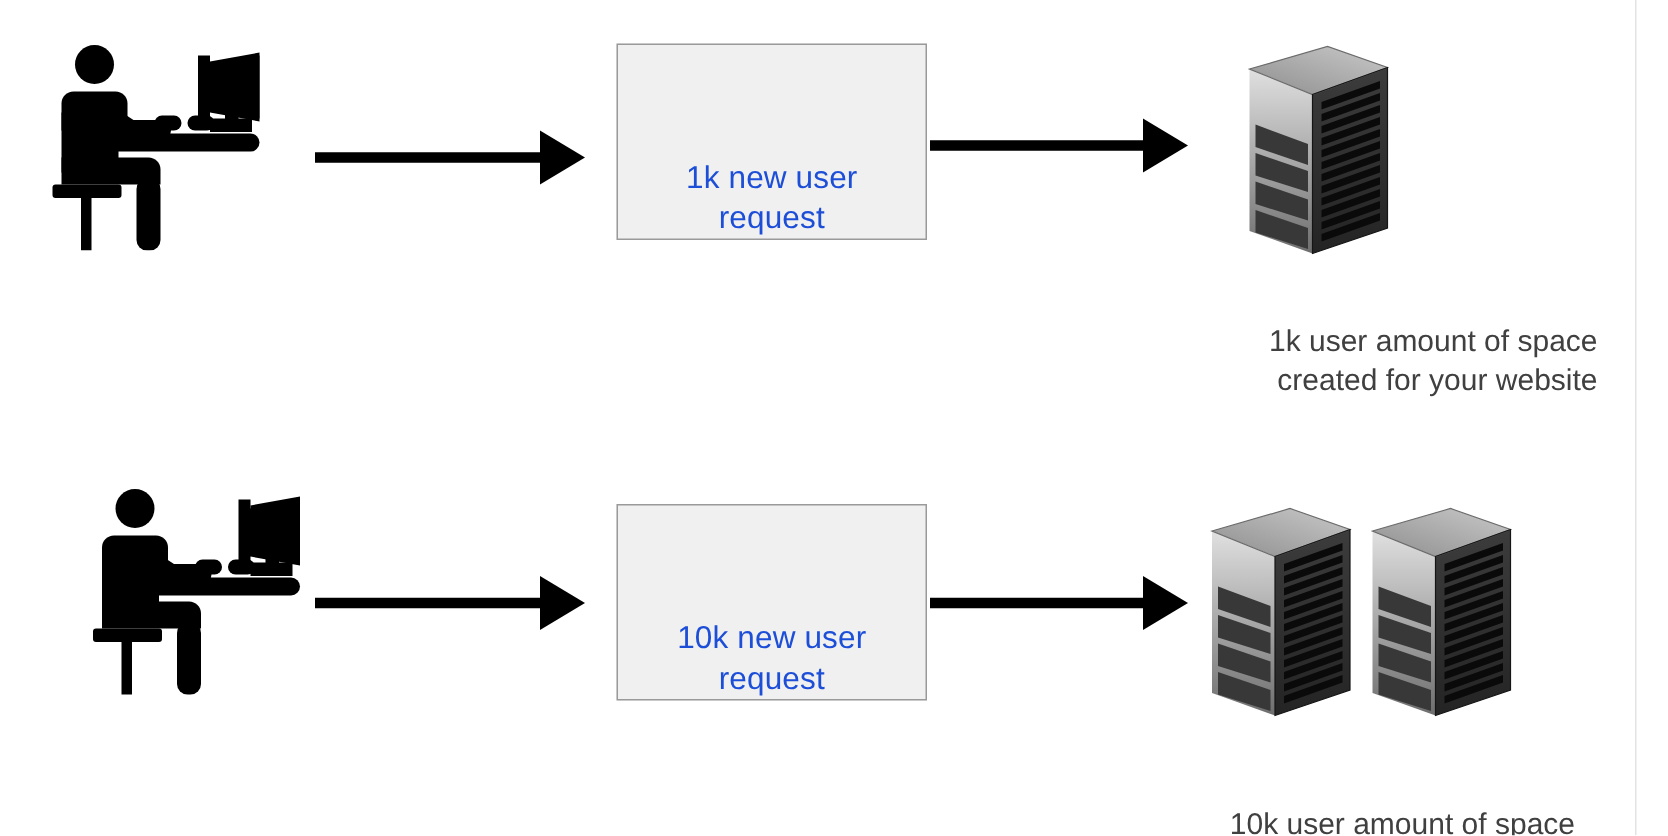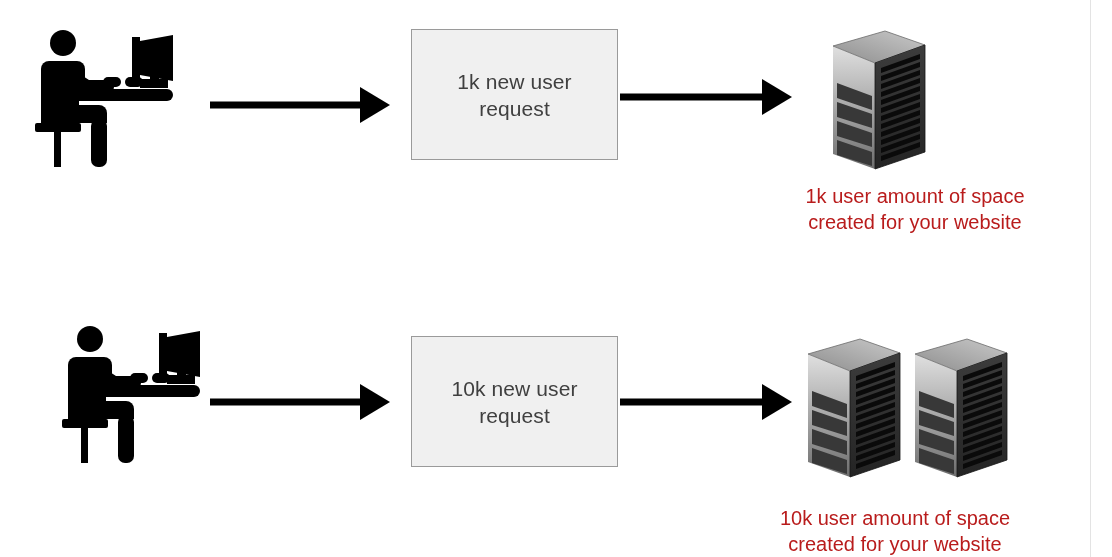--- a/index.html
+++ b/index.html
@@ -27,24 +27,24 @@
     background: #e3e3e3;
   }
 
   
   .proc-box {
     position: absolute;
     background: #f0f0f0;
     border: 1px solid #9a9a9a;
     box-sizing: border-box;
     display: flex;
-    align-items: center;
+    align-items: flex-end;
     justify-content: center;
     text-align: center;
-    color: #404040;
+    color: #1d4ed8;
     font-size: 21px;
     line-height: 27px;
     letter-spacing: 0.1px;
   }
   .proc-box .lbl { display: block; padding: 0 10px; }
 
   
   .arrow { position: absolute; }
   .arrow .shaft {
     position: absolute;
@@ -61,25 +61,26 @@
     width: 0;
     height: 0;
     border-top: 18px solid transparent;
     border-bottom: 18px solid transparent;
     border-left: 30px solid #000000;
   }
 
   
   .caption {
     position: absolute;
-    color: #b91c1c;
+    color: #404040;
     font-size: 20px;
     line-height: 26px;
     white-space: pre-line;
-    text-align: center;
+    text-align: right;
+    margin-top: 32px;
   }
 
   
   .server { position: absolute; }
   .server .svg-wrap { display: block; width: 100%; height: 100%; }
 
   
   .workstation { position: absolute; }
   .workstation svg { display: block; width: 100%; height: 100%; }
 </style>

